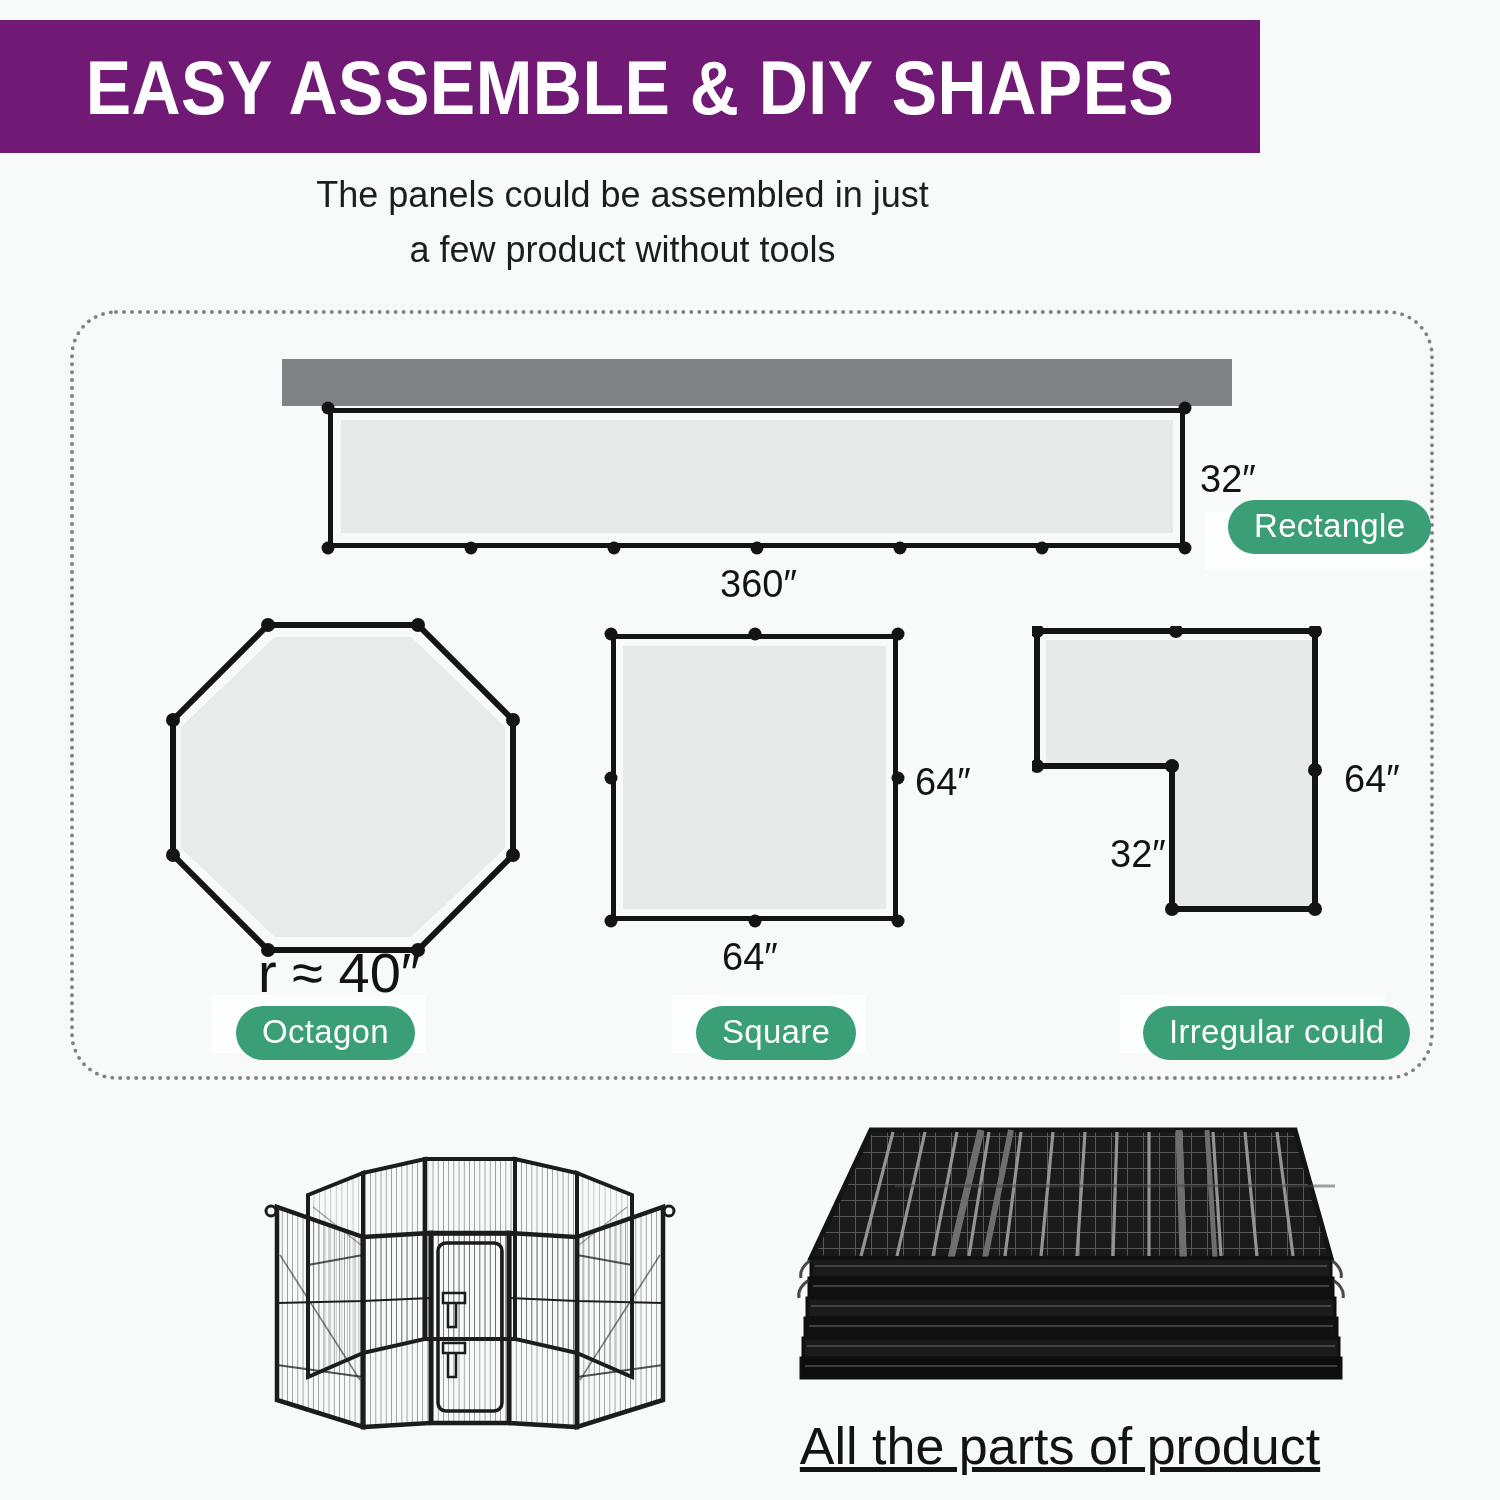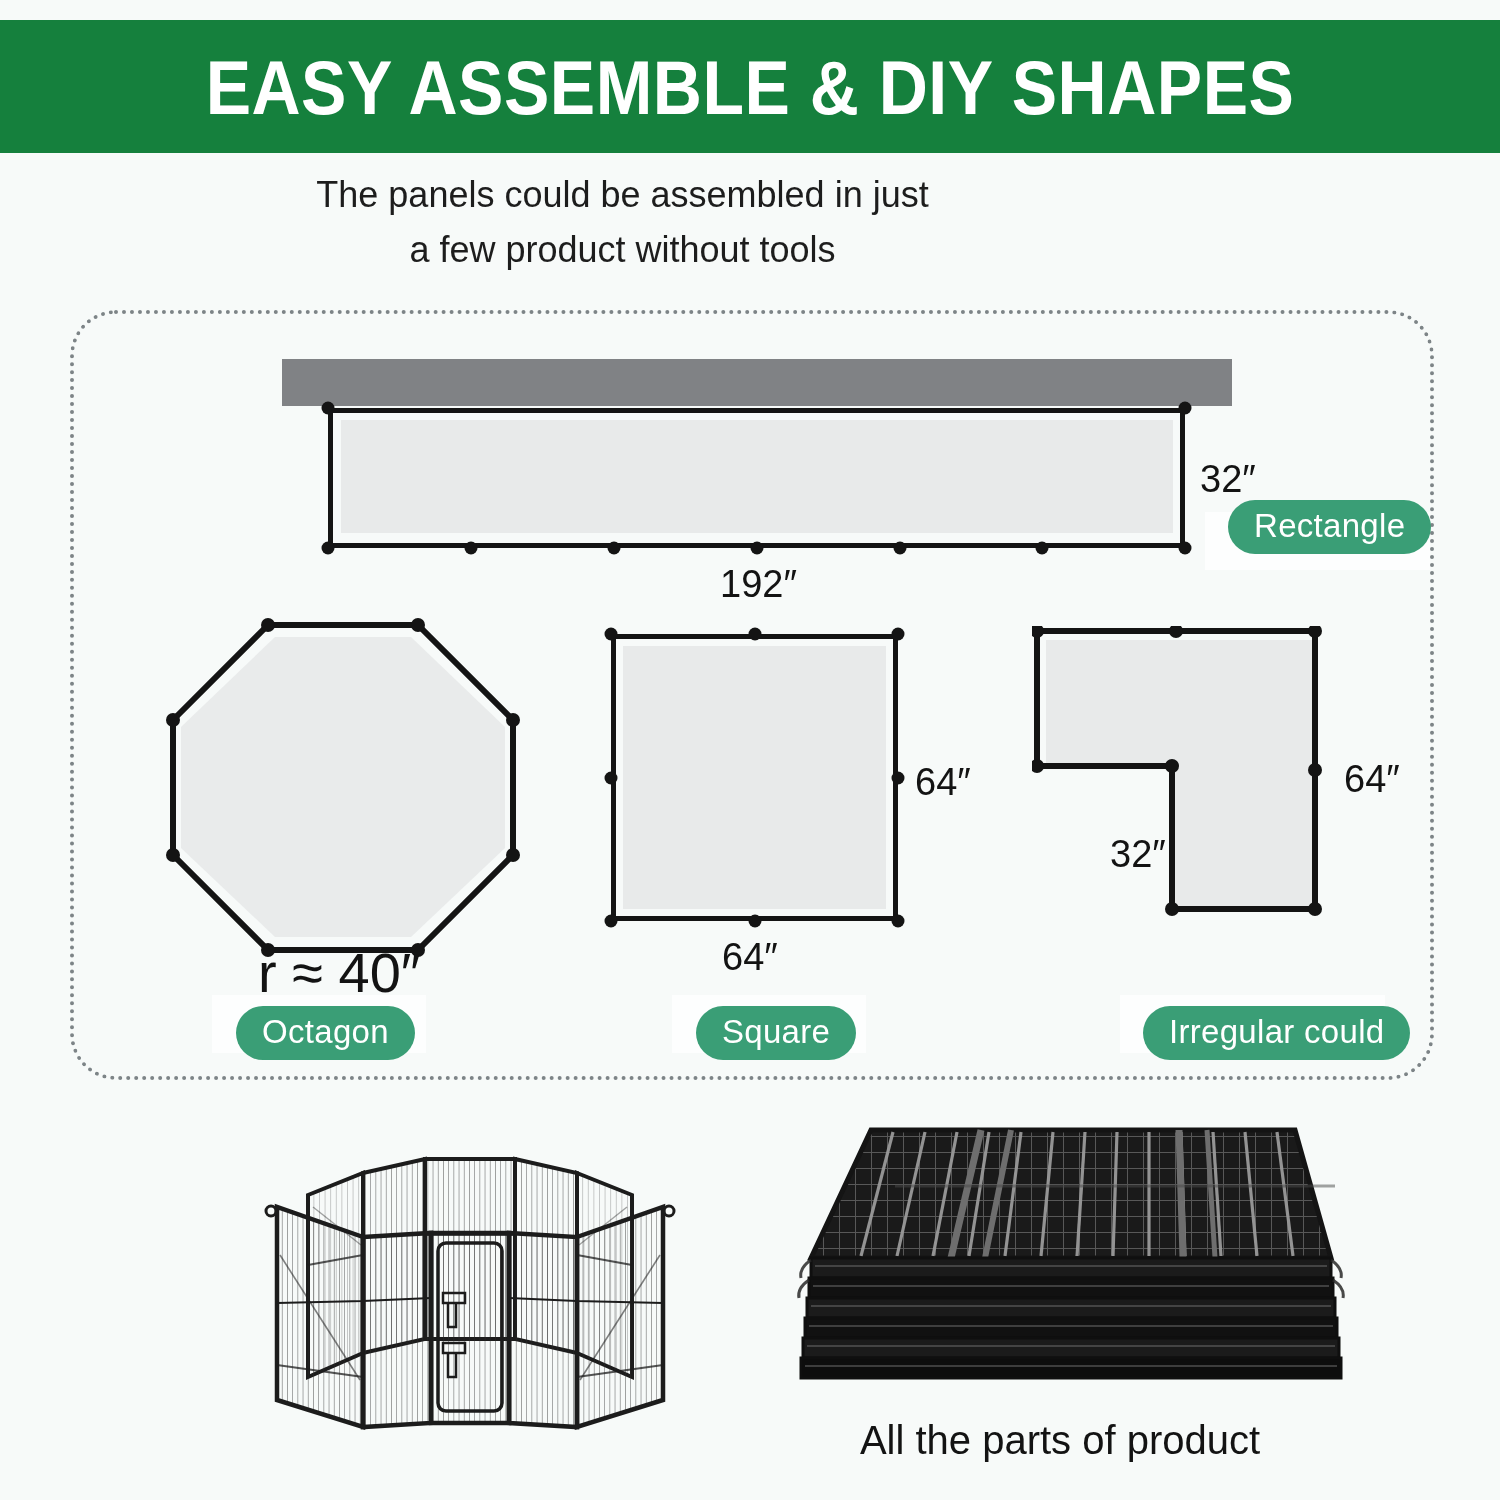--- a/index.html
+++ b/index.html
@@ -14,23 +14,23 @@
     font-family: "Liberation Sans", sans-serif;
     background: #f7faf9;
     position: relative;
   }
 
   
   #header-banner {
     position: absolute;
     left: 0;
     top: 20px;
-    width: 1500px;
+    width: 1260px;
     height: 133px;
-    background: #15803d;
+    background: #701a75;
     display: flex;
     align-items: center;
     justify-content: center;
   }
 
   #header-title {
     color: #ffffff;
     font-size: 68px;
     font-weight: bold;
     letter-spacing: 0.5px;
@@ -197,23 +197,24 @@
     width: 570px;
     height: 290px;
   }
 
   #folded-caption {
     position: absolute;
     left: 775px;
     top: 325px;
     width: 570px;
     text-align: center;
-    font-size: 40px;
+    font-size: 52px;
     color: #131313;
     line-height: 1;
+    text-decoration: underline;
   }
 </style>
 </head>
 <body>
 
 <div id="header-banner">
   <span id="header-title">EASY ASSEMBLE &amp; DIY SHAPES</span>
 </div>
 
 <div id="subtitle-block">
@@ -235,21 +236,21 @@
   <div class="joint-dot" style="left:328px; top:548px;"></div>
   <div class="joint-dot" style="left:471px; top:548px;"></div>
   <div class="joint-dot" style="left:614px; top:548px;"></div>
   <div class="joint-dot" style="left:757px; top:548px;"></div>
   <div class="joint-dot" style="left:900px; top:548px;"></div>
   <div class="joint-dot" style="left:1042px;top:548px;"></div>
   <div class="joint-dot" style="left:1185px;top:548px;"></div>
 
   <span class="dim-label" style="left:1200px; top:460px;">32″</span>
 
-  <span class="dim-label" style="left:720px; top:565px;">192″</span>
+  <span class="dim-label" style="left:720px; top:565px;">360″</span>
 
   <div class="badge-bg" style="left:1205px; top:512px; width:225px; height:58px;"></div>
   <span class="shape-badge" style="left:1228px; top:500px;">Rectangle</span>
 </div>
 
 <div id="octagon-group">
 
   <svg id="octagon-svg" viewBox="0 0 360 345">
 
     <polygon points="112,22 248,22 342,112 342,233 248,322 112,322 18,233 18,112" fill="#e8eaea" opacity="0.95"></polygon>

